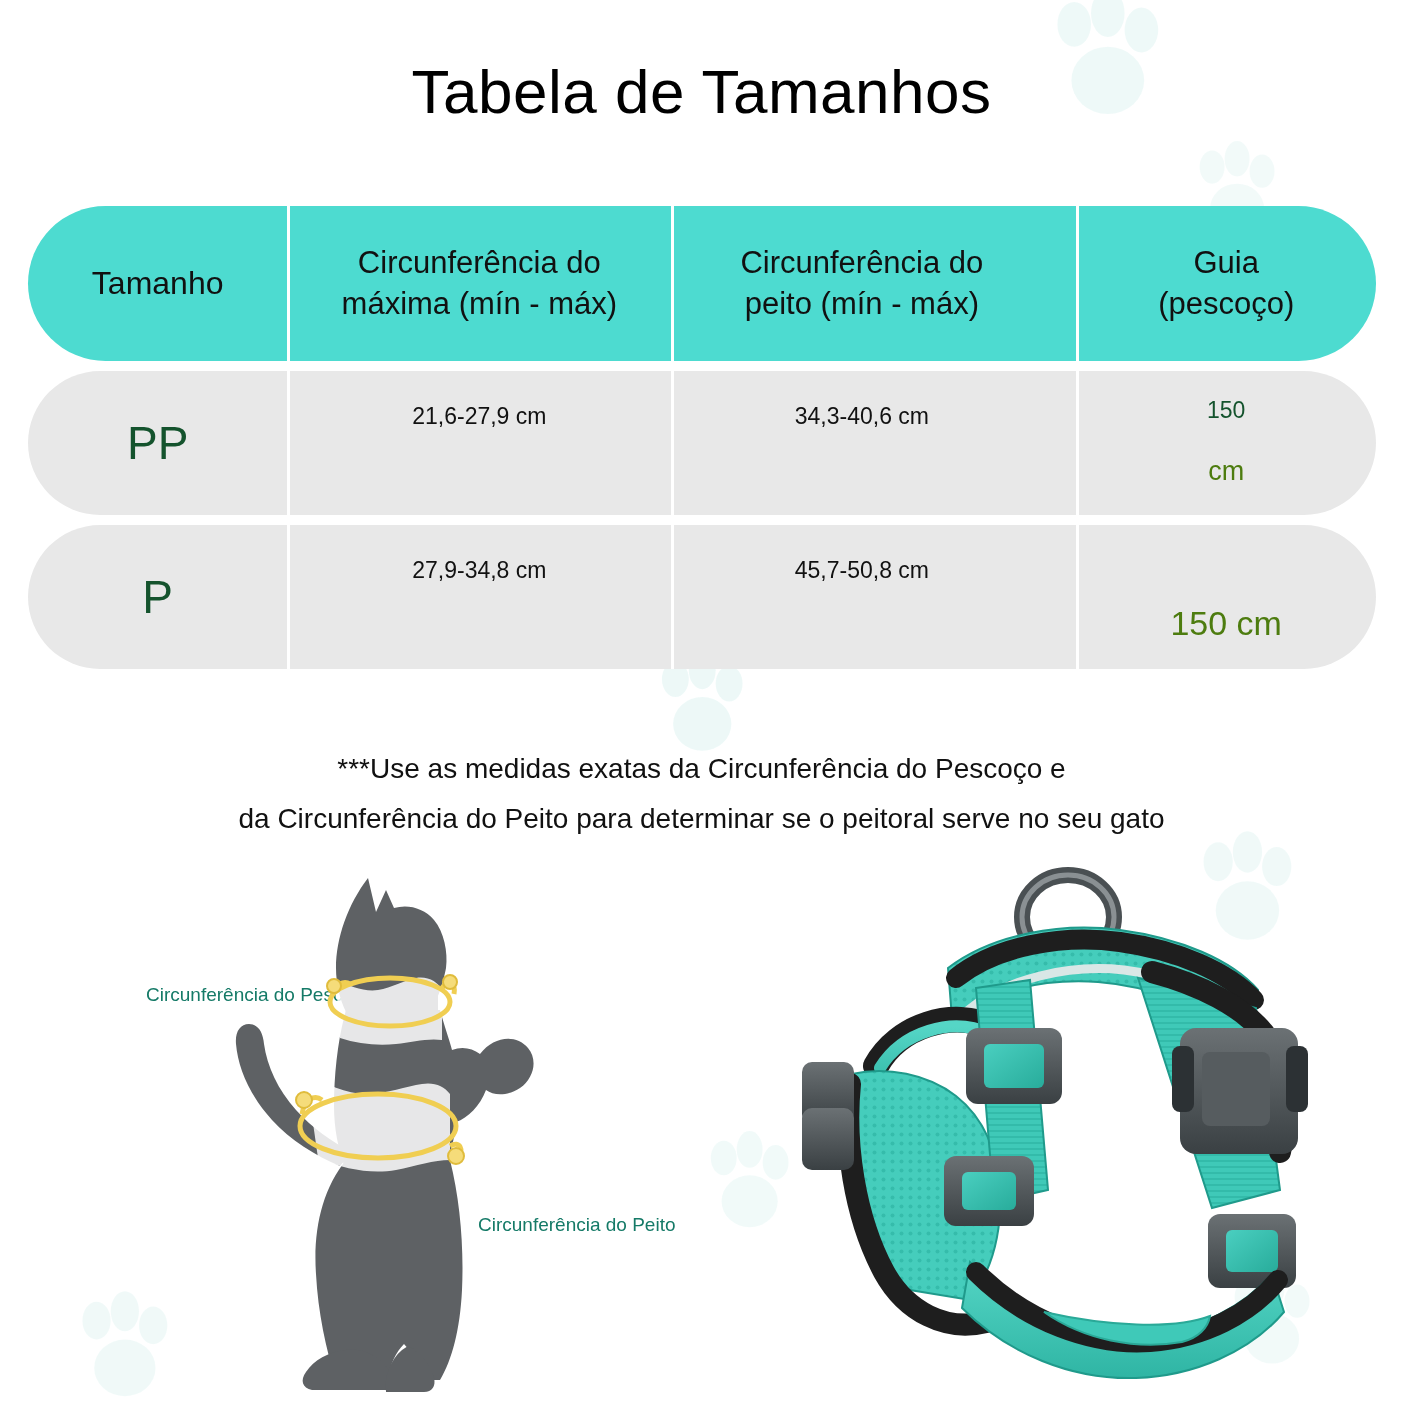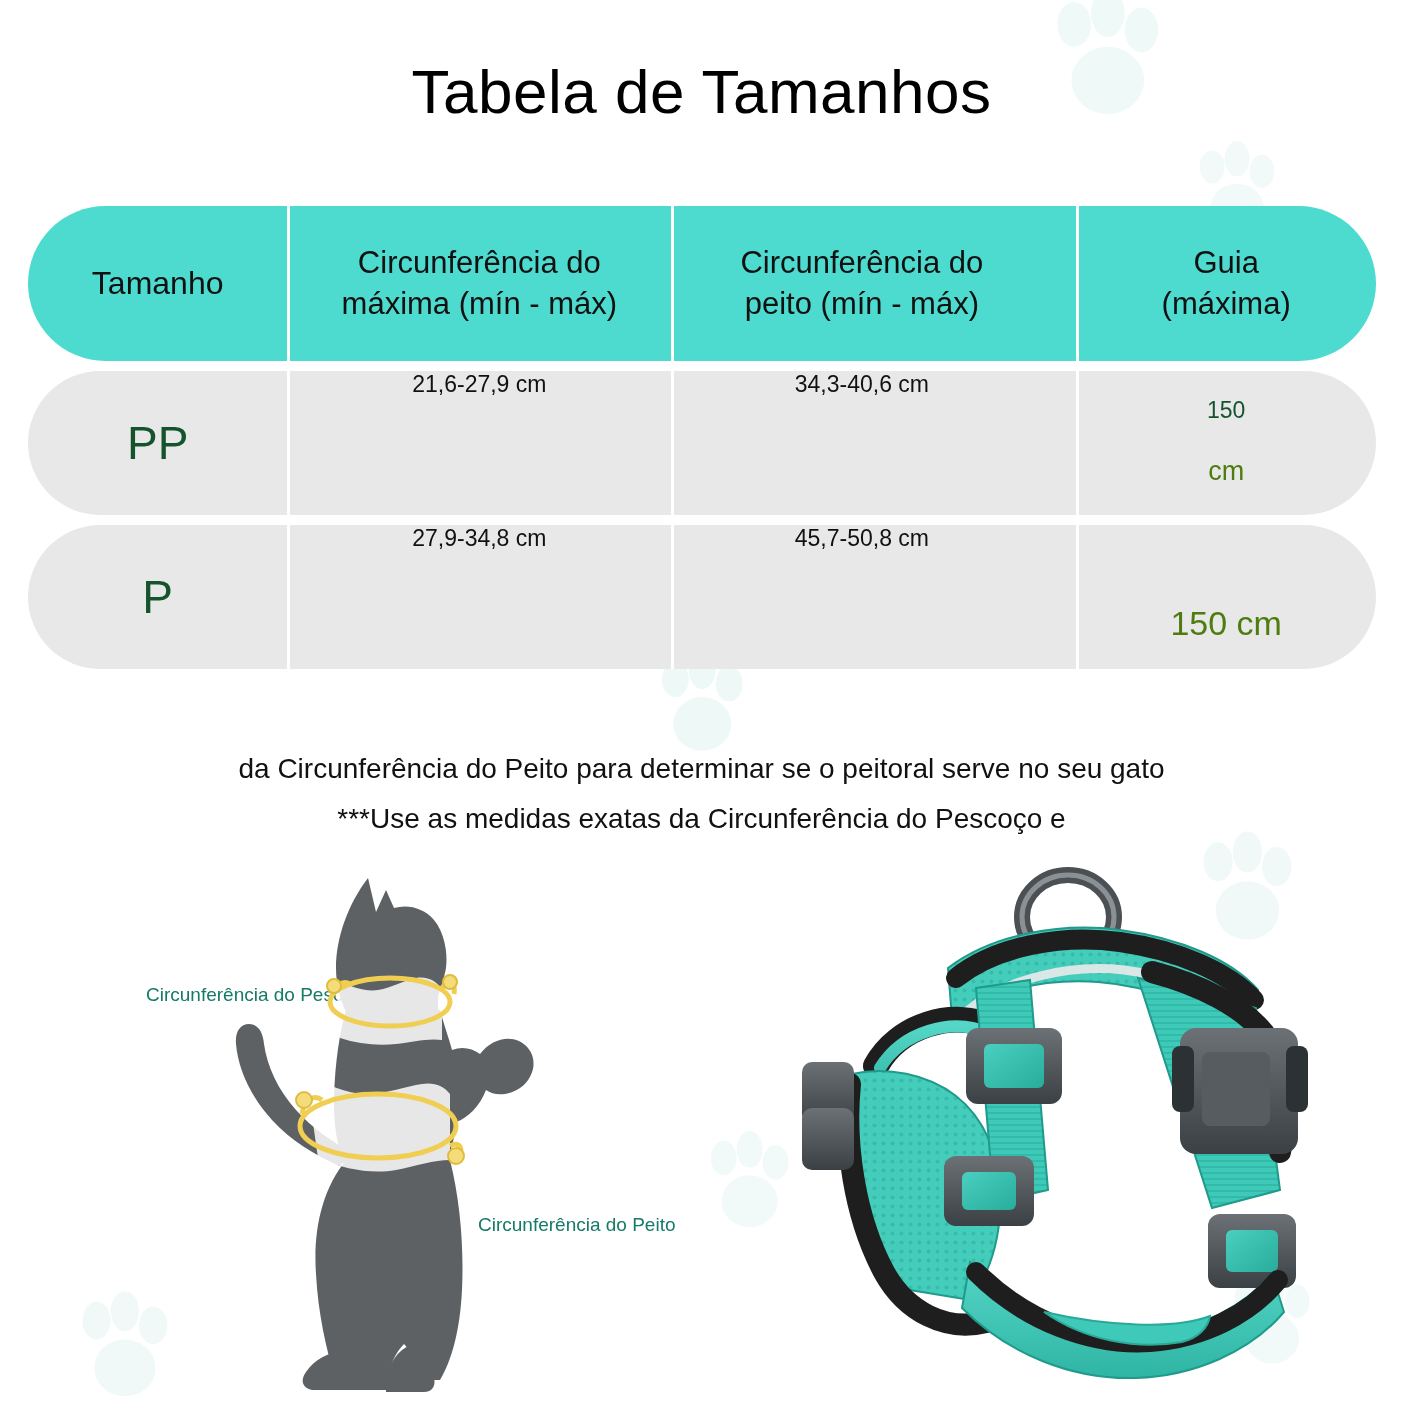--- a/index.html
+++ b/index.html
@@ -101,20 +101,21 @@
   .head .c0 { font-size: 32px; }
 
   .body .c0 {
     font-size: 46px;
     color: #14532d;
   }
   .body .c1, .body .c2 {
     font-size: 23px;
     color: #111;
     align-items: flex-start;
+    padding-top: 32px;
   }
   
   .body .c3 {
     flex-direction: column;
     justify-content: flex-start;
     padding-top: 26px;
   }
   .guia-a { font-size: 23px; color: #14532d; }
   .guia-b { font-size: 27px; color: #4d7c0f; margin-top: 32px; }
 
@@ -249,21 +250,21 @@
     </div>
     <div class="cell c2">
       <span>
         <span>Circunferência do</span><br>
         <span>peito (mín - máx)</span>
       </span>
     </div>
     <div class="cell c3">
       <span>
         <span>Guia</span><br>
-        <span>(máxima)</span>
+        <span>(pescoço)</span>
       </span>
     </div>
   </div>
 
   <div class="trow body row-pp">
     <div class="cell c0">
       <span>PP</span>
     </div>
     <div class="cell c1">
       <span>21,6-27,9 cm</span>
@@ -288,22 +289,22 @@
       <span>45,7-50,8 cm</span>
     </div>
     <div class="cell c3">
 
       <span class="guia-b">150 cm</span>
     </div>
   </div>
 </div>
 
 <div class="disclaimer">
+  <div>***Use as medidas exatas da Circunferência do Pescoço e</div>
   <div>da Circunferência do Peito para determinar se o peitoral serve no seu gato</div>
-  <div>***Use as medidas exatas da Circunferência do Pescoço e</div>
 </div>
 
 <div class="illustration">
 
   <div class="lbl lbl-neck">Circunferência do Pescoço</div>
   <div class="lbl lbl-chest">Circunferência do Peito</div>
 
   <svg class="cat-svg" width="460" height="560" viewBox="0 0 460 560">
     <g>
       <path fill="#5E6164" d="

